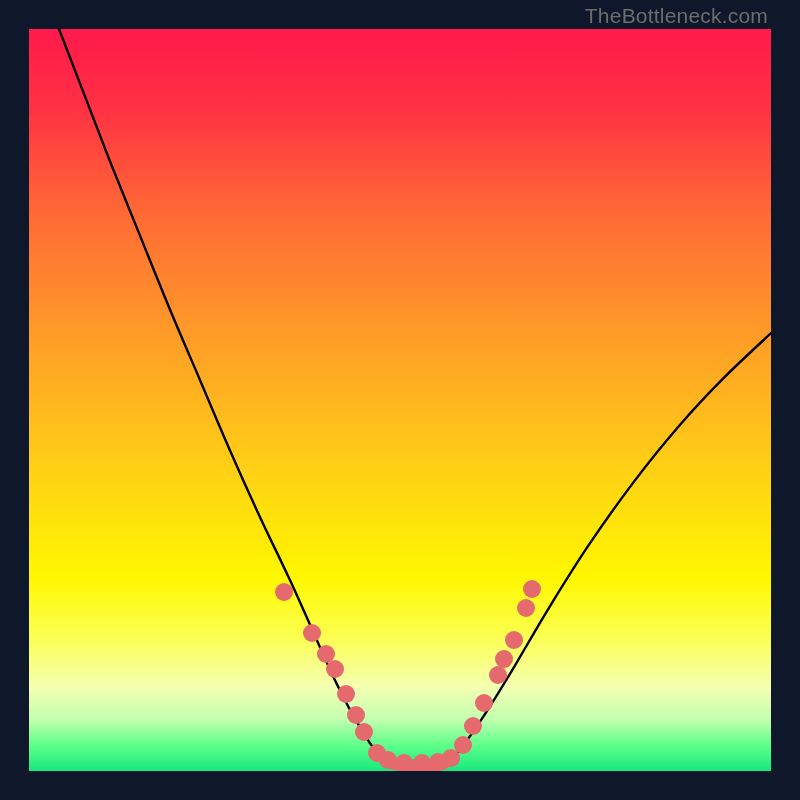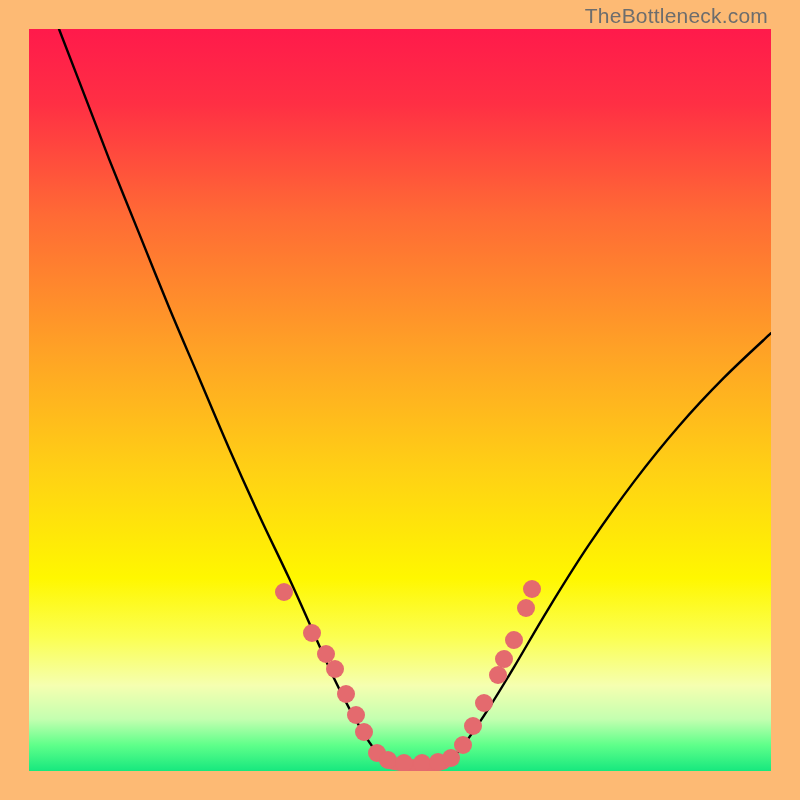--- a/index.html
+++ b/index.html
@@ -8,21 +8,21 @@
     width: 800px;
     height: 800px;
     background: #000;
     font-family: Arial, Helvetica, sans-serif;
     overflow: hidden;
   }
   .frame {
     position: relative;
     width: 800px;
     height: 800px;
-    background: #fdba74;
+    background: #0f172a;
     text-align: center;
   }
   .plot {
     position: absolute;
     left: 29px;
     top: 29px;
     width: 742px;
     height: 742px;
     overflow: hidden;
   }

